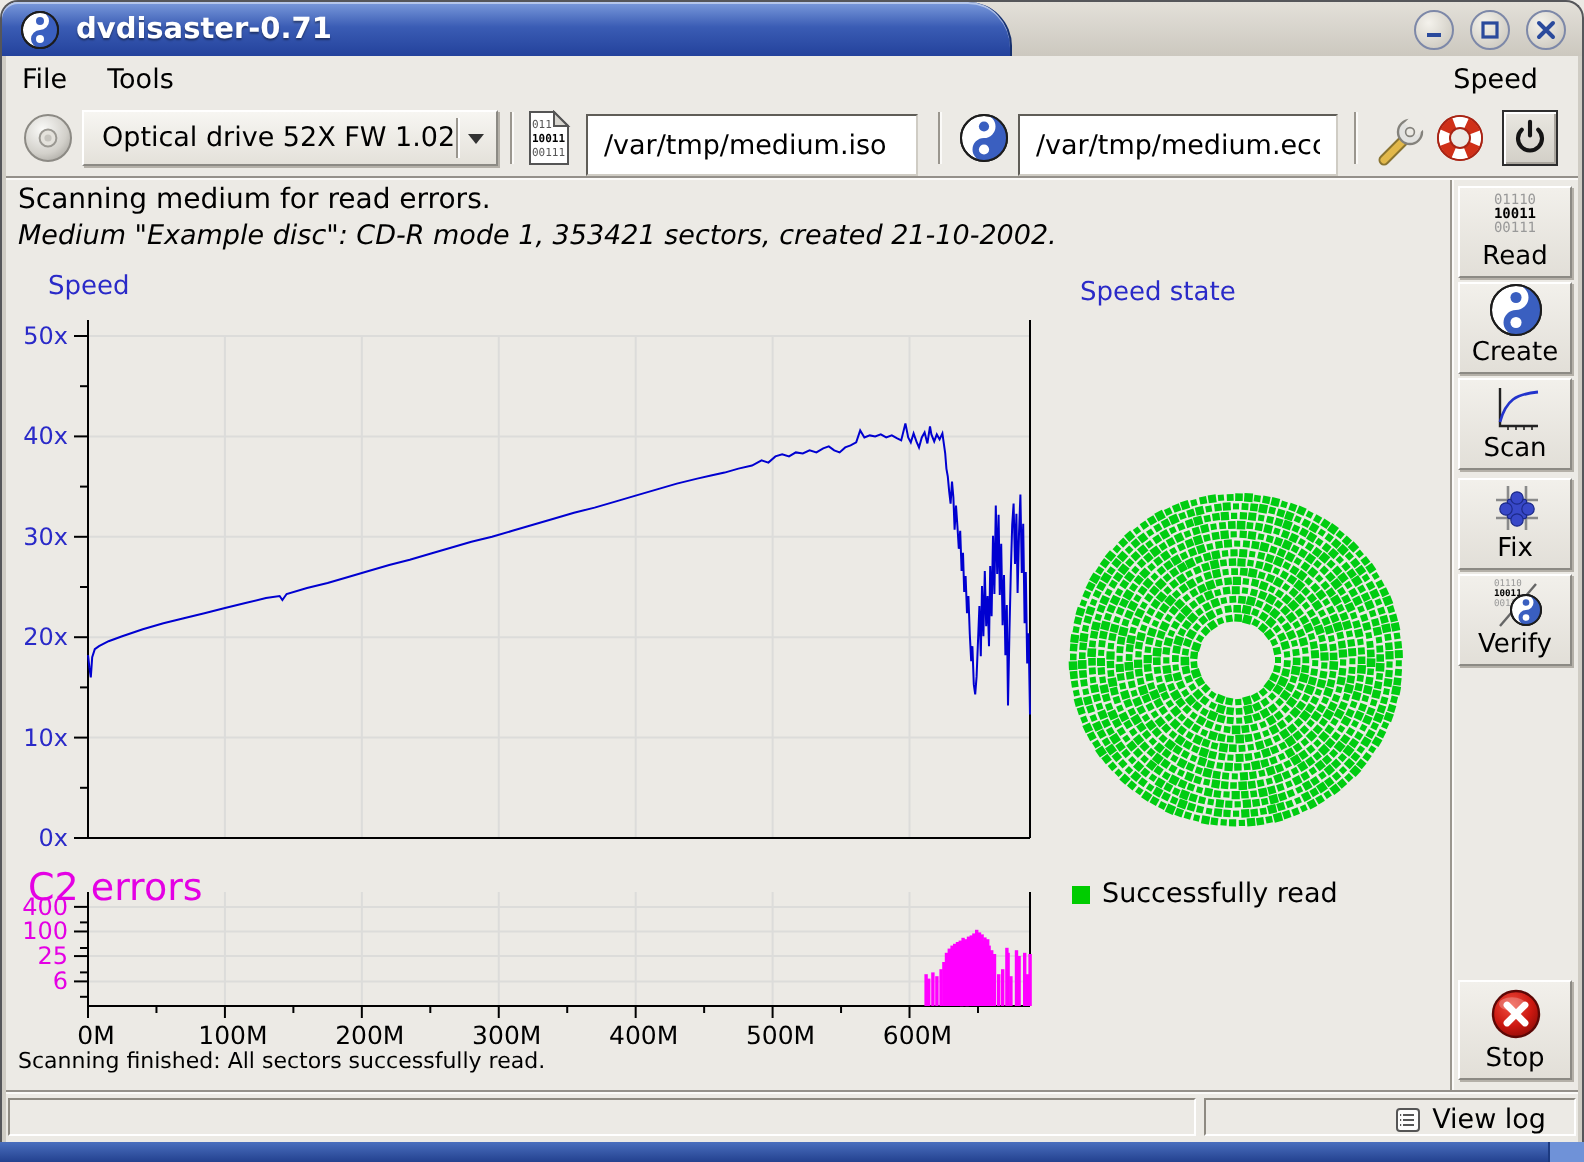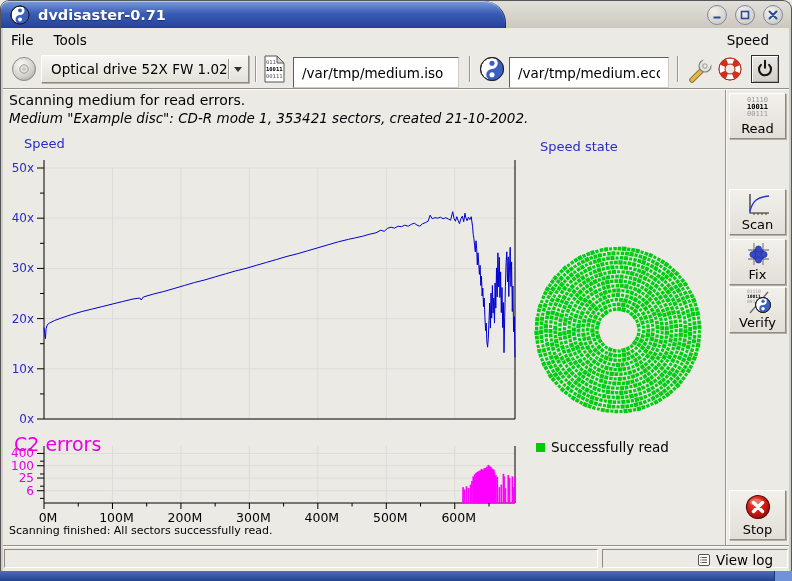--- a/index.html
+++ b/index.html
@@ -1367,20 +1367,32 @@
 
     <div class="side-btn" style="top:3px">
       <span class="ic">
         <span class="read-digits"><span class="dim">01110</span><br>
         <span class="hot">10011</span><br>
         <span class="dim">00111</span></span>
       </span>
       <span>Read</span>
     </div>
 
+    <div class="side-btn" style="top:51px">
+      <span class="ic" id="create-icon">
+          <svg width="28" height="28" viewBox="0 0 28 28">
+    <circle cx="14" cy="14" r="12.5" fill="#fff" stroke="#1c1c1c" stroke-width="1"></circle>
+    <path d="M 14,1.5 A 12.5,12.5 0 0 1 14,26.5 A 6.25,6.25 0 0 1 14,14 A 6.25,6.25 0 0 0 14,1.5 Z" fill="#3a5fc0"></path>
+    <circle cx="14" cy="7.75" r="2.7777777777777777" fill="#3a5fc0"></circle>
+    <circle cx="14" cy="20.25" r="2.7777777777777777" fill="#fff"></circle>
+    <circle cx="14" cy="14" r="12.5" fill="none" stroke="#1c1c1c" stroke-width="1"></circle>
+  </svg>
+        </span>
+      <span>Create</span>
+    </div>
 
     <div class="side-btn" style="top:99px">
       <span class="ic">
         <svg width="26" height="24" viewBox="0 0 26 24">
           <path d="M5,2 V21 H24" fill="none" stroke="#222" stroke-width="1.2"></path>
           <path d="M5,21 l0,0 M9,21 v2 M13,21 v2 M17,21 v2 M21,21 v2" stroke="#222" stroke-width="0.8"></path>
           <path d="M5,19 C8,8 13,5 24,4" fill="none" stroke="#2233cc" stroke-width="1.4"></path>
         </svg>
       </span>
       <span>Scan</span>

